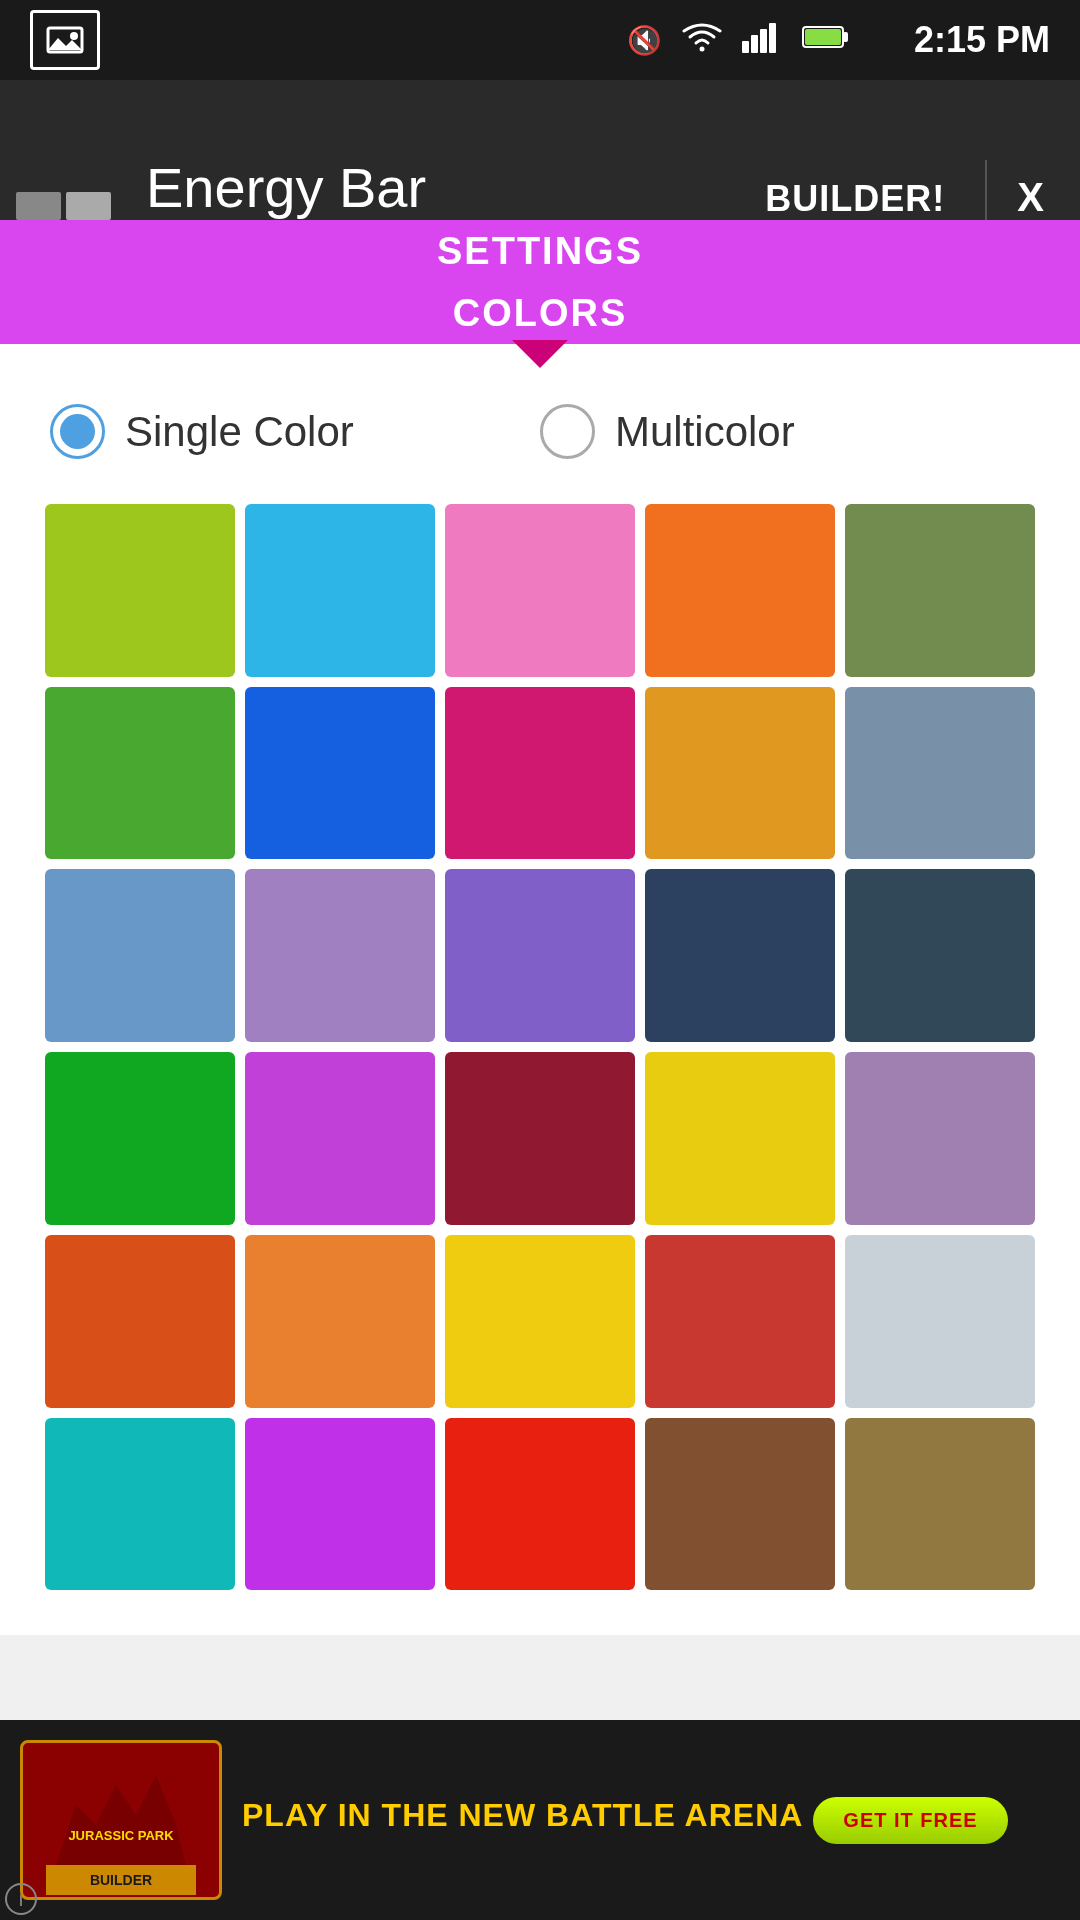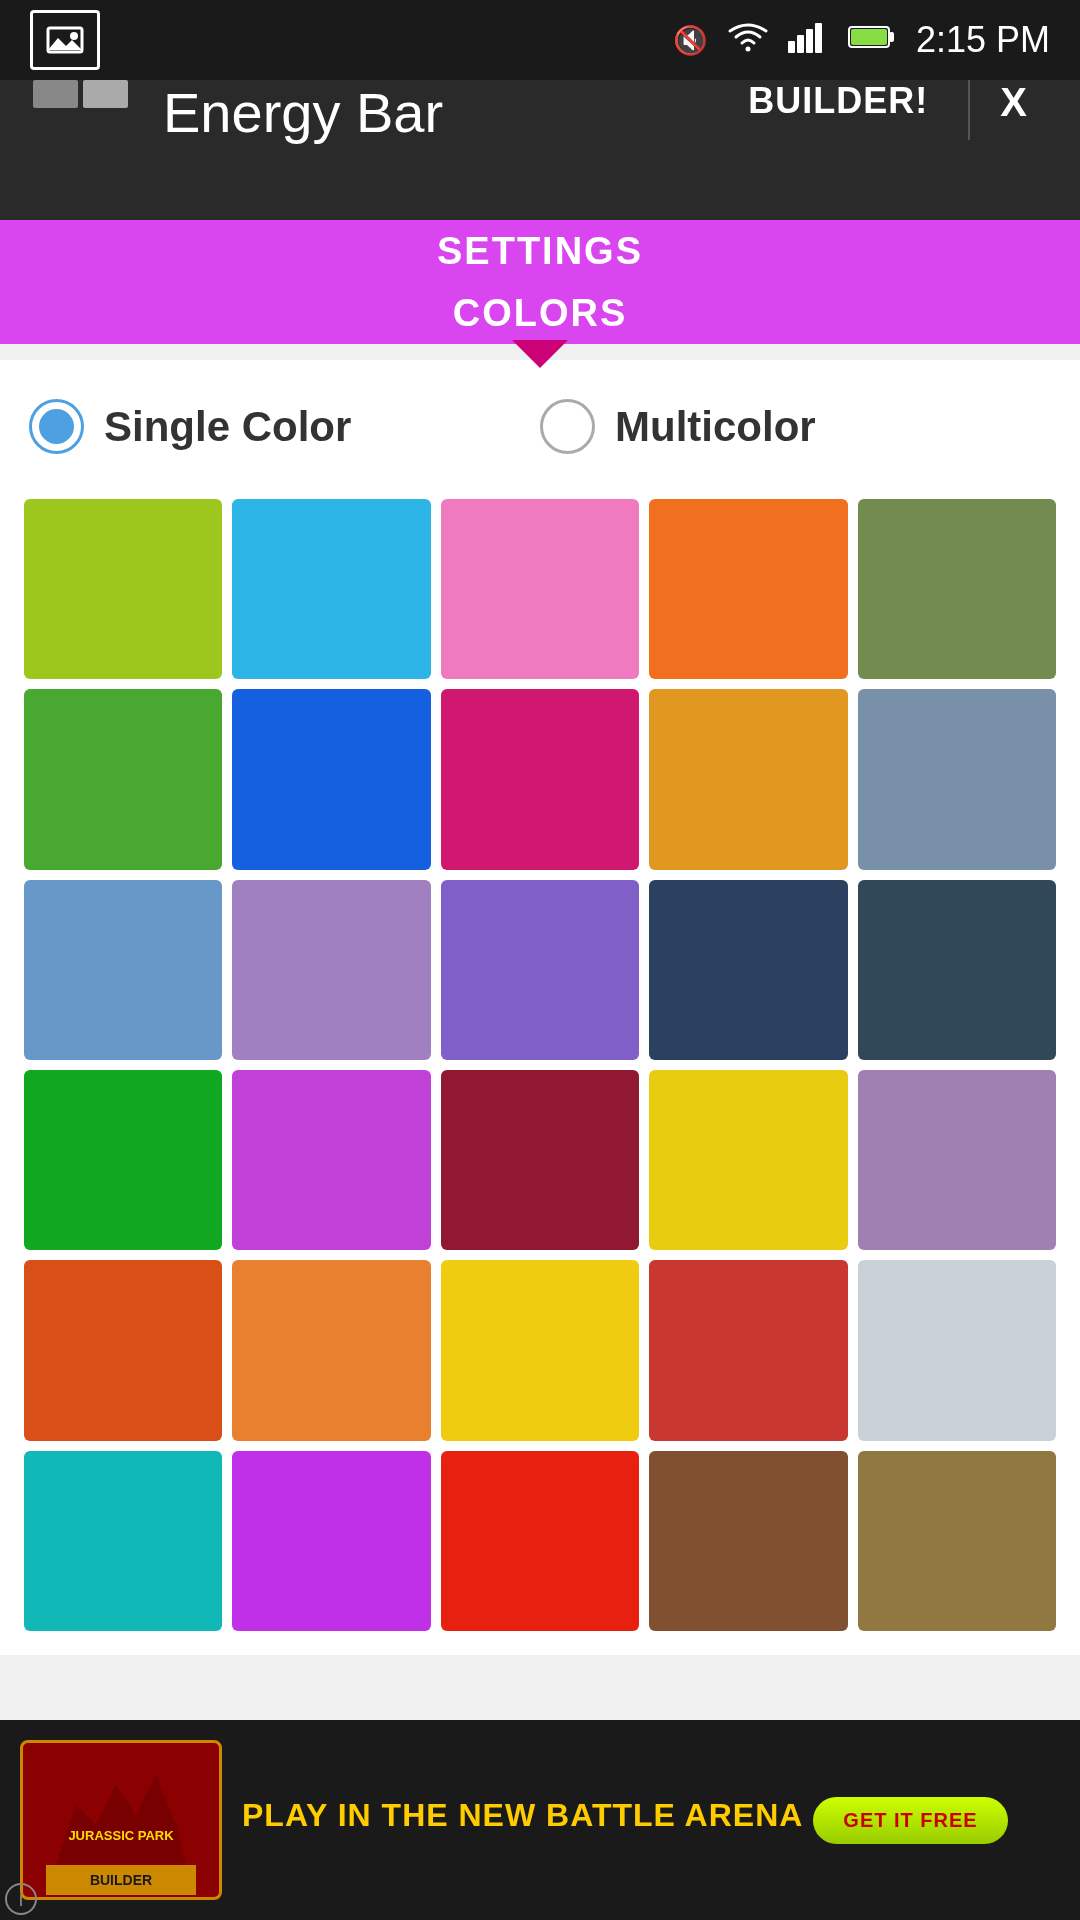--- a/index.html
+++ b/index.html
@@ -23,41 +23,42 @@
       padding: 0 30px;
       gap: 20px;
     }
     .status-icon {
       color: white;
       font-size: 28px;
     }
     #status-time {
       color: white;
       font-size: 36px;
-      font-weight: normal;
+      font-weight: bold;
+      margin-left: 44px;
     }
     #gallery-icon-box {
       width: 70px;
       height: 60px;
       border: 3px solid white;
       border-radius: 4px;
       display: flex;
       align-items: center;
       justify-content: center;
       margin-right: auto;
     }
 
     
     #title-bar {
       width: 100%;
       height: 140px;
       background: #2a2a2a;
       display: flex;
-      align-items: flex-start;
-      padding: 0 33px;
+      align-items: flex-end;
+      padding: 0 16px;
     }
     #battery-indicator {
       display: flex;
       align-items: center;
       margin-right: 30px;
     }
     .battery-bar-seg {
       width: 45px;
       height: 28px;
       background: #888;
@@ -138,24 +139,23 @@
       border-left: 28px solid transparent;
       border-right: 28px solid transparent;
       border-top: 28px solid #cc0077;
       z-index: 10;
     }
 
     
     #content-area {
       width: 100%;
       background: white;
-      padding: 19px;
+      padding: 40px;
       position: relative;
-      top: 16px;
-      font-weight: bold;
+      top: 0;
     }
 
     
     #radio-row {
       display: flex;
       align-items: center;
       padding: 20px 10px;
       margin-bottom: 20px;
     }
     .radio-option {

